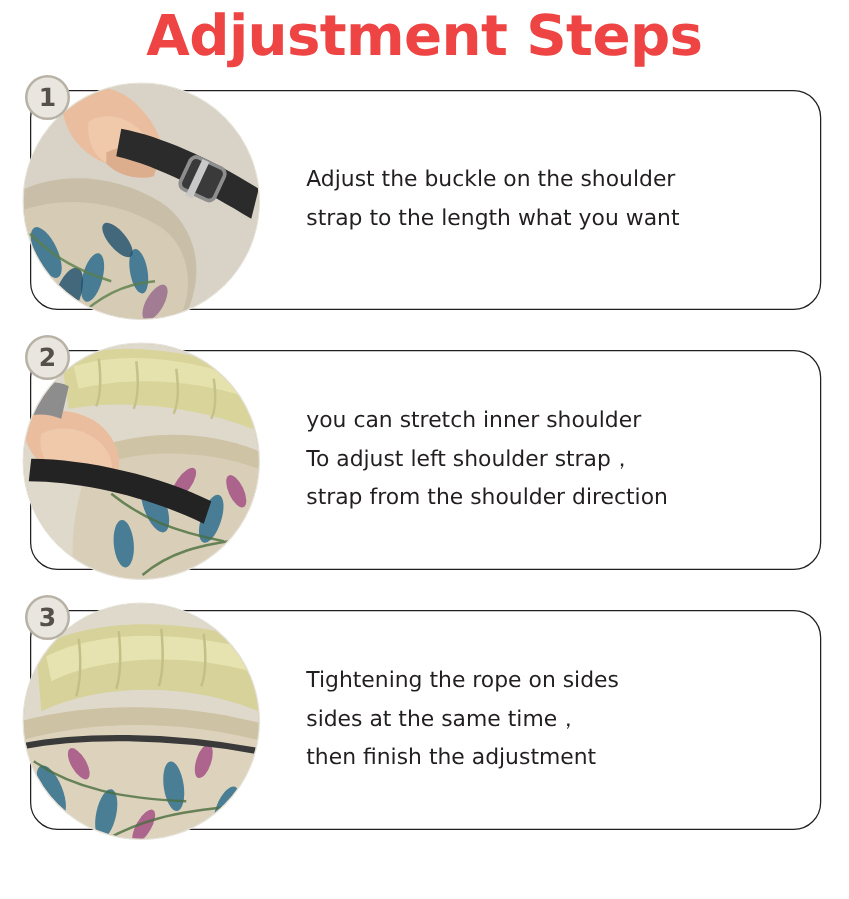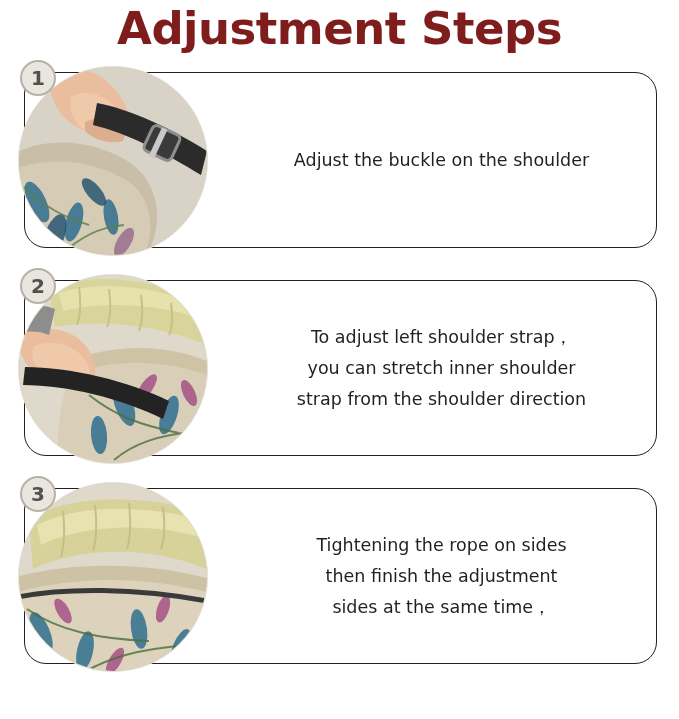--- a/index.html
+++ b/index.html
@@ -18,21 +18,21 @@
     width: 679px;
     height: 719px;
     background: #ffffff;
   }
   .title {
     text-align: center;
     font-family: "DejaVu Sans", sans-serif;
     font-weight: bold;
     font-size: 45px;
     letter-spacing: -0.5px;
-    color: #7f1d1d;
+    color: #ef4444;
     padding-top: 2px;
     height: 56px;
     line-height: 54px;
   }
   .steps {
     position: relative;
     padding: 0 12px;
   }
   .step {
     position: relative;
@@ -50,21 +50,20 @@
     border-radius: 22px;
     box-sizing: border-box;
     background: #ffffff;
   }
   .text {
     position: absolute;
     left: 220px;
     right: 18px;
     top: 50%;
     transform: translateY(-50%);
-    text-align: center;
     font-size: 17.5px;
     line-height: 31px;
     color: #231f20;
     font-family: "DejaVu Sans", sans-serif;
   }
   .text .line { display: block; white-space: nowrap; }
   
   .photo {
     position: absolute;
     left: 6px;
@@ -103,20 +102,21 @@
 <div class="page">
 
   <div class="title">Adjustment Steps</div>
 
   <div class="steps">
 
     <div class="step">
       <div class="panel">
         <div class="text">
           <span class="line">Adjust the buckle on the shoulder</span>
+          <span class="line">strap to the length what you want</span>
         </div>
       </div>
       <div class="photo">
         <svg width="188" height="188" viewBox="0 0 188 188" xmlns="http://www.w3.org/2000/svg">
           <defs>
             <clipPath id="c1">
                 <circle cx="94" cy="94" r="94"></circle>
               </clipPath>
           </defs>
           <g clip-path="url(#c1)">
@@ -153,22 +153,22 @@
             <rect x="136" y="60" width="6" height="32" fill="#c9c9c9" transform="rotate(25 139 76)"></rect>
           </g>
         </svg>
       </div>
       <div class="badge">1</div>
     </div>
 
     <div class="step">
       <div class="panel">
         <div class="text">
+          <span class="line">you can stretch inner shoulder</span>
           <span class="line">To adjust left shoulder strap，</span>
-          <span class="line">you can stretch inner shoulder</span>
           <span class="line">strap from the shoulder direction</span>
         </div>
       </div>
       <div class="photo">
         <svg width="188" height="188" viewBox="0 0 188 188" xmlns="http://www.w3.org/2000/svg">
           <defs>
             <clipPath id="c2">
                 <circle cx="94" cy="94" r="94"></circle>
               </clipPath>
           </defs>
@@ -209,22 +209,22 @@
           </g>
         </svg>
       </div>
       <div class="badge">2</div>
     </div>
 
     <div class="step">
       <div class="panel">
         <div class="text">
           <span class="line">Tightening the rope on sides</span>
+          <span class="line">sides at the same time，</span>
           <span class="line">then finish the adjustment</span>
-          <span class="line">sides at the same time，</span>
         </div>
       </div>
       <div class="photo">
         <svg width="188" height="188" viewBox="0 0 188 188" xmlns="http://www.w3.org/2000/svg">
           <defs>
             <clipPath id="c3">
                 <circle cx="94" cy="94" r="94"></circle>
               </clipPath>
           </defs>
           <g clip-path="url(#c3)">

